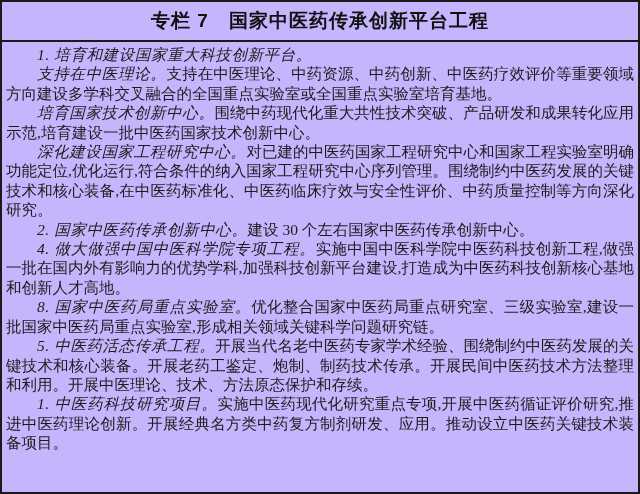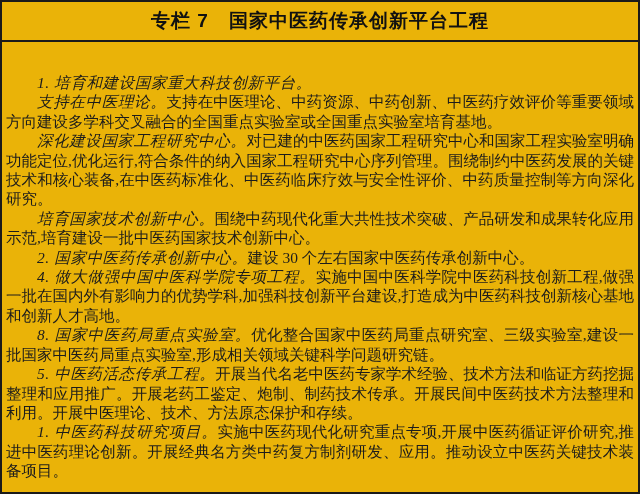--- a/index.html
+++ b/index.html
@@ -14,21 +14,21 @@
     background: #ffffff;
     font-family: "Liberation Serif", "DejaVu Serif", serif;
   }
   .panel {
     box-sizing: border-box;
     width: 640px;
     height: 494px;
     border: 2px solid #1a1a1a;
     display: flex;
     flex-direction: column;
-    background: #eab308;
+    background: #c4b5fd;
   }
   .title-bar {
     box-sizing: border-box;
     height: 40px;
     flex: 0 0 40px;
     border-bottom: 2px solid #1a1a1a;
     display: flex;
     align-items: center;
     justify-content: center;
   }
@@ -41,21 +41,20 @@
     white-space: pre;
   }
   .panel-body {
     flex: 1 1 auto;
     overflow: hidden;
     padding: 3px 4px 0 4px;
     font-size: 15.5px;
     line-height: 19.4px;
     color: #1c1c1c;
     text-align: justify;
-    margin-top: 28px;
   }
   .panel-body p {
     margin: 0;
     padding: 0;
     text-indent: 2em;
   }
   .lead {
     font-style: italic;
     letter-spacing: 0.6px;
   }
@@ -78,41 +77,41 @@
       <p>
         <span class="lead">1. 培育和建设国家重大科技创新平台。</span><span class="rest"></span>
       </p>
 
       <p>
         <span class="lead">支持在中医理论。</span><span class="rest">支持在中医理论、中药资源、中药创新、中医药疗效评价等重要领域方向建设多学科交叉融合的全国重点实验室或全国重点实验室培育基地。</span>
       </p>
 
 
       <p>
-        <span class="lead">深化建设国家工程研究中心。</span><span class="rest">对已建的中医药国家工程研究中心和国家工程实验室明确功能定位,优化运行,符合条件的纳入国家工程研究中心序列管理。围绕制约中医药发展的关键技术和核心装备,在中医药标准化、中医药临床疗效与安全性评价、中药质量控制等方向深化研究。</span>
+        <span class="lead">培育国家技术创新中心。</span><span class="rest">围绕中药现代化重大共性技术突破、产品研发和成果转化应用示范,培育建设一批中医药国家技术创新中心。</span>
       </p>
 
       <p>
-        <span class="lead">培育国家技术创新中心。</span><span class="rest">围绕中药现代化重大共性技术突破、产品研发和成果转化应用示范,培育建设一批中医药国家技术创新中心。</span>
+        <span class="lead">深化建设国家工程研究中心。</span><span class="rest">对已建的中医药国家工程研究中心和国家工程实验室明确功能定位,优化运行,符合条件的纳入国家工程研究中心序列管理。围绕制约中医药发展的关键技术和核心装备,在中医药标准化、中医药临床疗效与安全性评价、中药质量控制等方向深化研究。</span>
       </p>
 
       <p>
         <span class="lead">2. 国家中医药传承创新中心。</span><span class="rest">建设 30 个左右国家中医药传承创新中心。</span>
       </p>
 
       <p>
         <span class="lead">4. 做大做强中国中医科学院专项工程。</span><span class="rest">实施中国中医科学院中医药科技创新工程,做强一批在国内外有影响力的优势学科,加强科技创新平台建设,打造成为中医药科技创新核心基地和创新人才高地。</span>
       </p>
 
       <p>
         <span class="lead">8. 国家中医药局重点实验室。</span><span class="rest">优化整合国家中医药局重点研究室、三级实验室,建设一批国家中医药局重点实验室,形成相关领域关键科学问题研究链。</span>
       </p>
 
       <p>
-        <span class="lead">5. 中医药活态传承工程。</span><span class="rest">开展当代名老中医药专家学术经验、技术方法和临证方药挖掘整理和应用推广。开展老药工鉴定、炮制、制药技术传承。开展民间中医药技术方法整理和利用。开展中医理论、技术、方法原态保护和存续。</span>
+        <span class="lead">5. 中医药活态传承工程。</span><span class="rest">开展当代名老中医药专家学术经验、围绕制约中医药发展的关键技术和核心装备。开展老药工鉴定、炮制、制药技术传承。开展民间中医药技术方法整理和利用。开展中医理论、技术、方法原态保护和存续。</span>
       </p>
 
       <p>
         <span class="lead">1. 中医药科技研究项目。</span><span class="rest">实施中医药现代化研究重点专项,开展中医药循证评价研究,推进中医药理论创新。开展经典名方类中药复方制剂研发、应用。推动设立中医药关键技术装备项目。</span>
       </p>
 
     </div>
   </div>
 </div>
 

